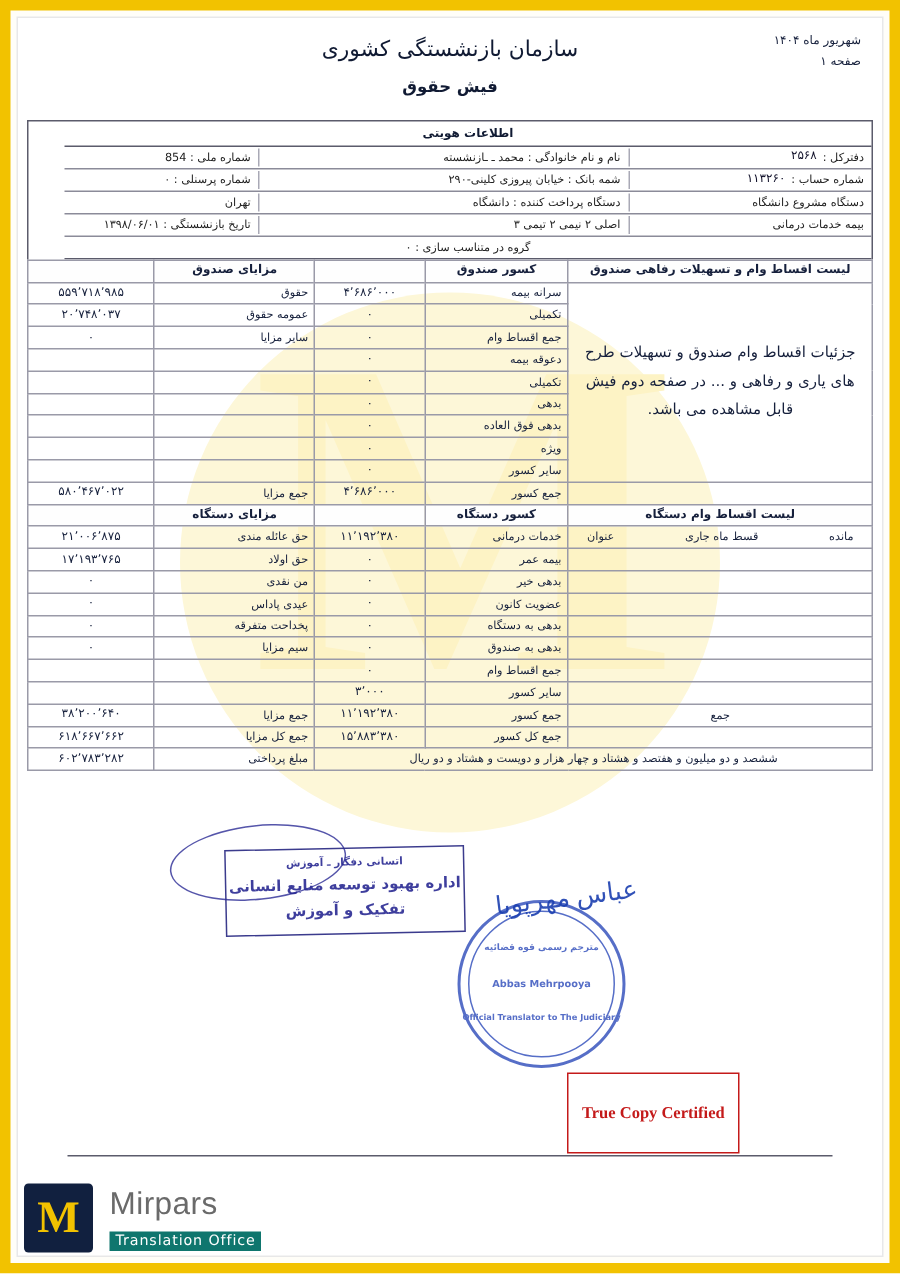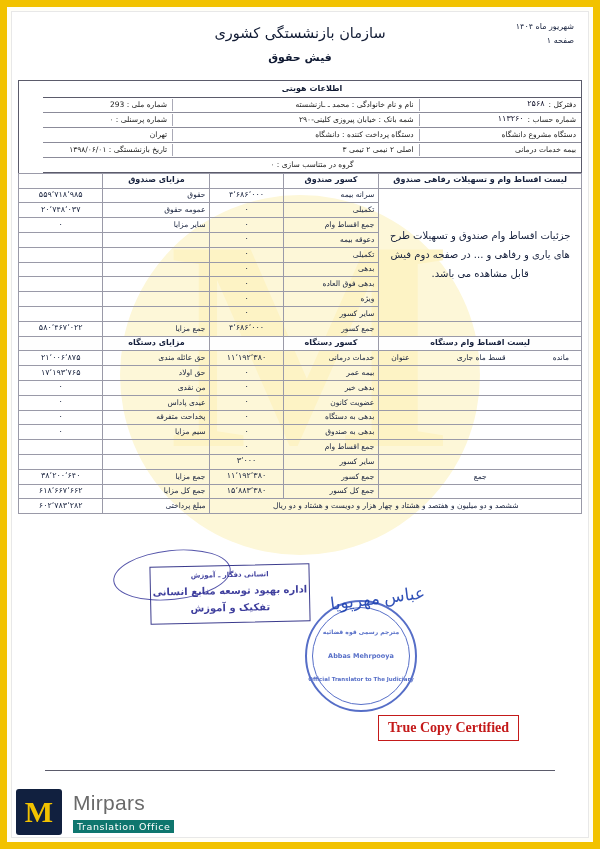--- a/index.html
+++ b/index.html
@@ -157,22 +157,22 @@
   .round-stamp .rs-t {
     position:absolute; left:0; right:0; text-align:center;
     color:#2746b8; font-size:6px; font-weight:bold; line-height:1.4;
   }
   .round-stamp .rs-t.a { top:26px; }
   .round-stamp .rs-t.b { top:50px; font-size:6.5px; }
   .round-stamp .rs-t.c { top:74px; font-size:5.5px; }
   .truecopy {
     position:absolute; left:378px; top:715px;
     border:1.6px solid #c41a1a;
-    padding:4px 9px;
-    color:#c41a1a; font-weight:bold; font-size:14px;
+    padding:20px 9px;
+    color:#c41a1a; font-weight:bold; font-size:11px;
     font-family:"Liberation Serif", serif;
     z-index:5;
     background:rgba(255,255,255,.55);
   }
   .sig-line {
     position:absolute; left:45px; top:770px;
     width:510px; border-top:1px solid #5b5b6b;
     z-index:3;
   }
   
@@ -228,21 +228,21 @@
 
     <div class="inforow">
       <div class="cell c-w3">
         <span class="lbl">دفترکل :</span>
         <span class="val num">۲۵۶۸</span>
       </div>
       <div class="cell c-w2">
         <span class="lbl">نام و نام خانوادگی : محمد ـ ـازنشسته</span>
       </div>
       <div class="cell c-w1">
-        <span class="lbl">شماره ملی : 293</span>
+        <span class="lbl">شماره ملی : 854</span>
       </div>
     </div>
 
     <div class="inforow">
       <div class="cell c-w3">
         <span class="lbl">شماره حساب :</span>
         <span class="val num">۱۱۳۲۶۰</span>
       </div>
       <div class="cell c-w2">
         <span class="lbl">شمه بانک : خیابان پیروزی کلینی-۲۹۰</span>

